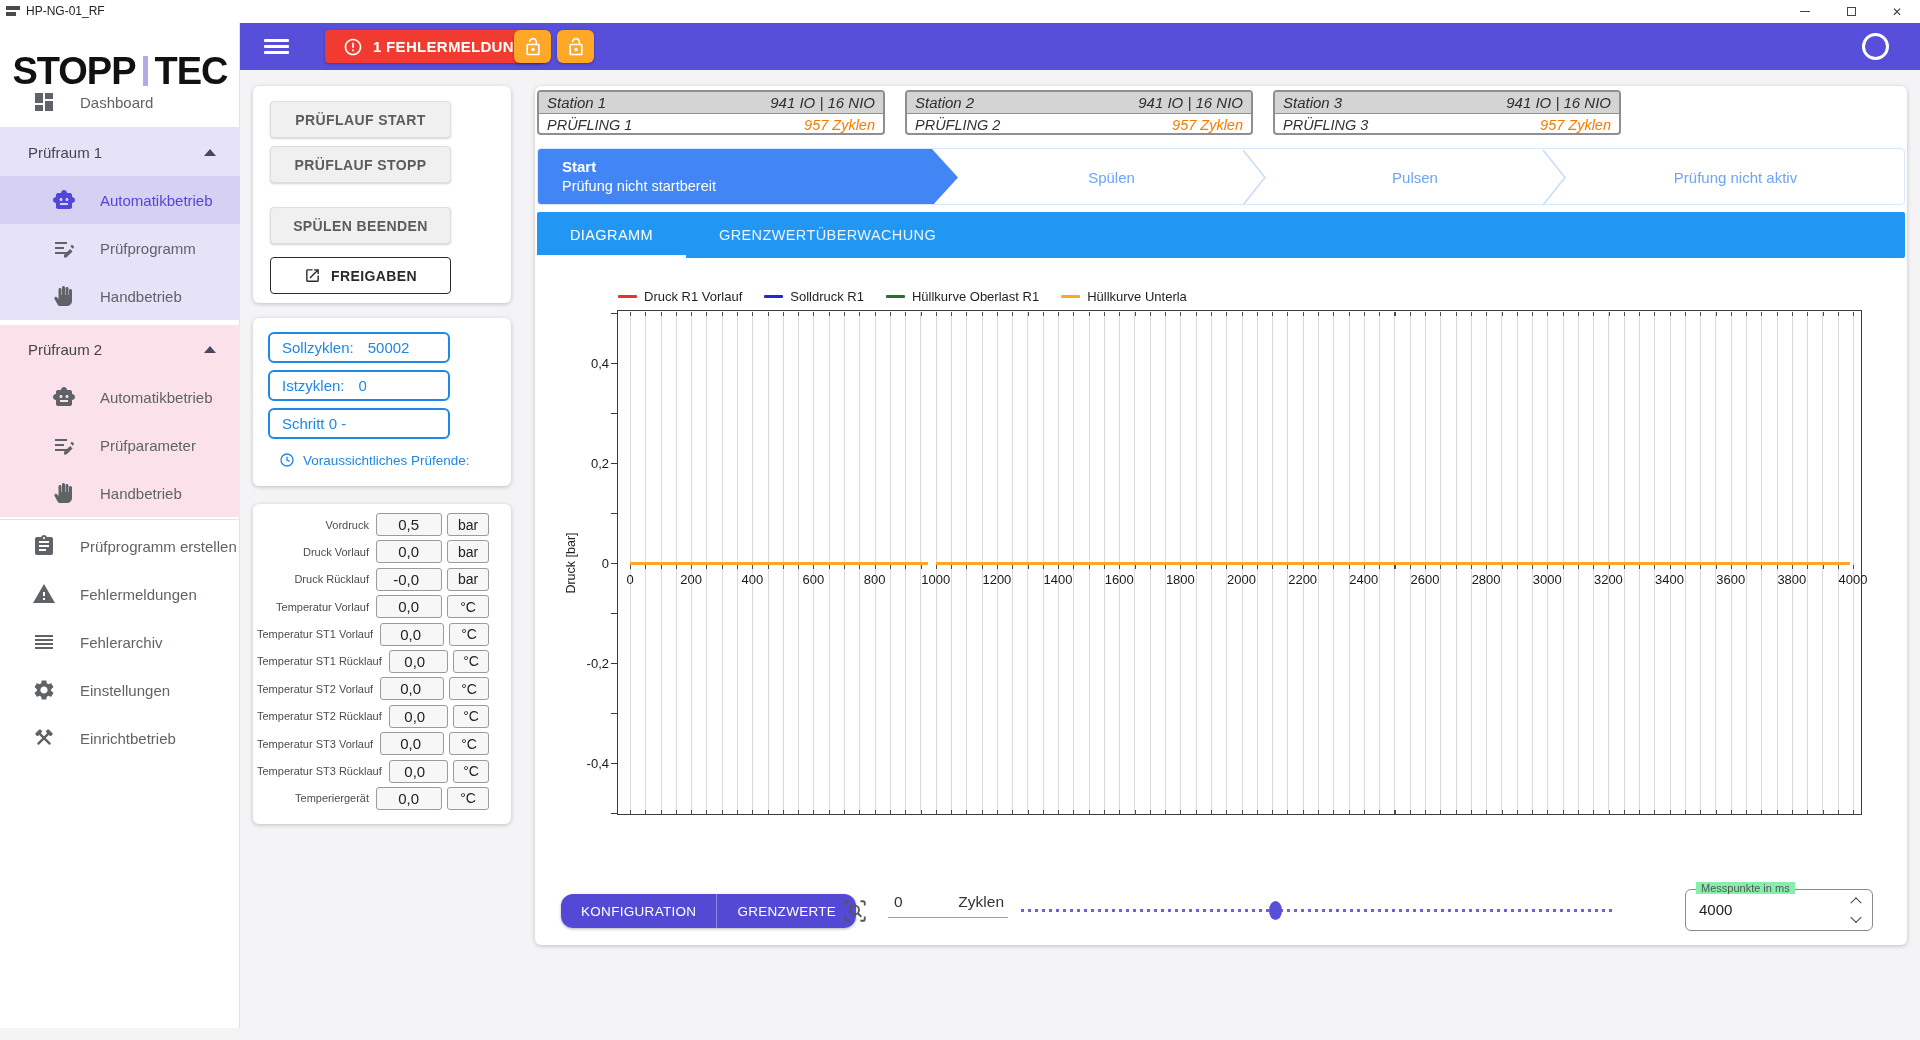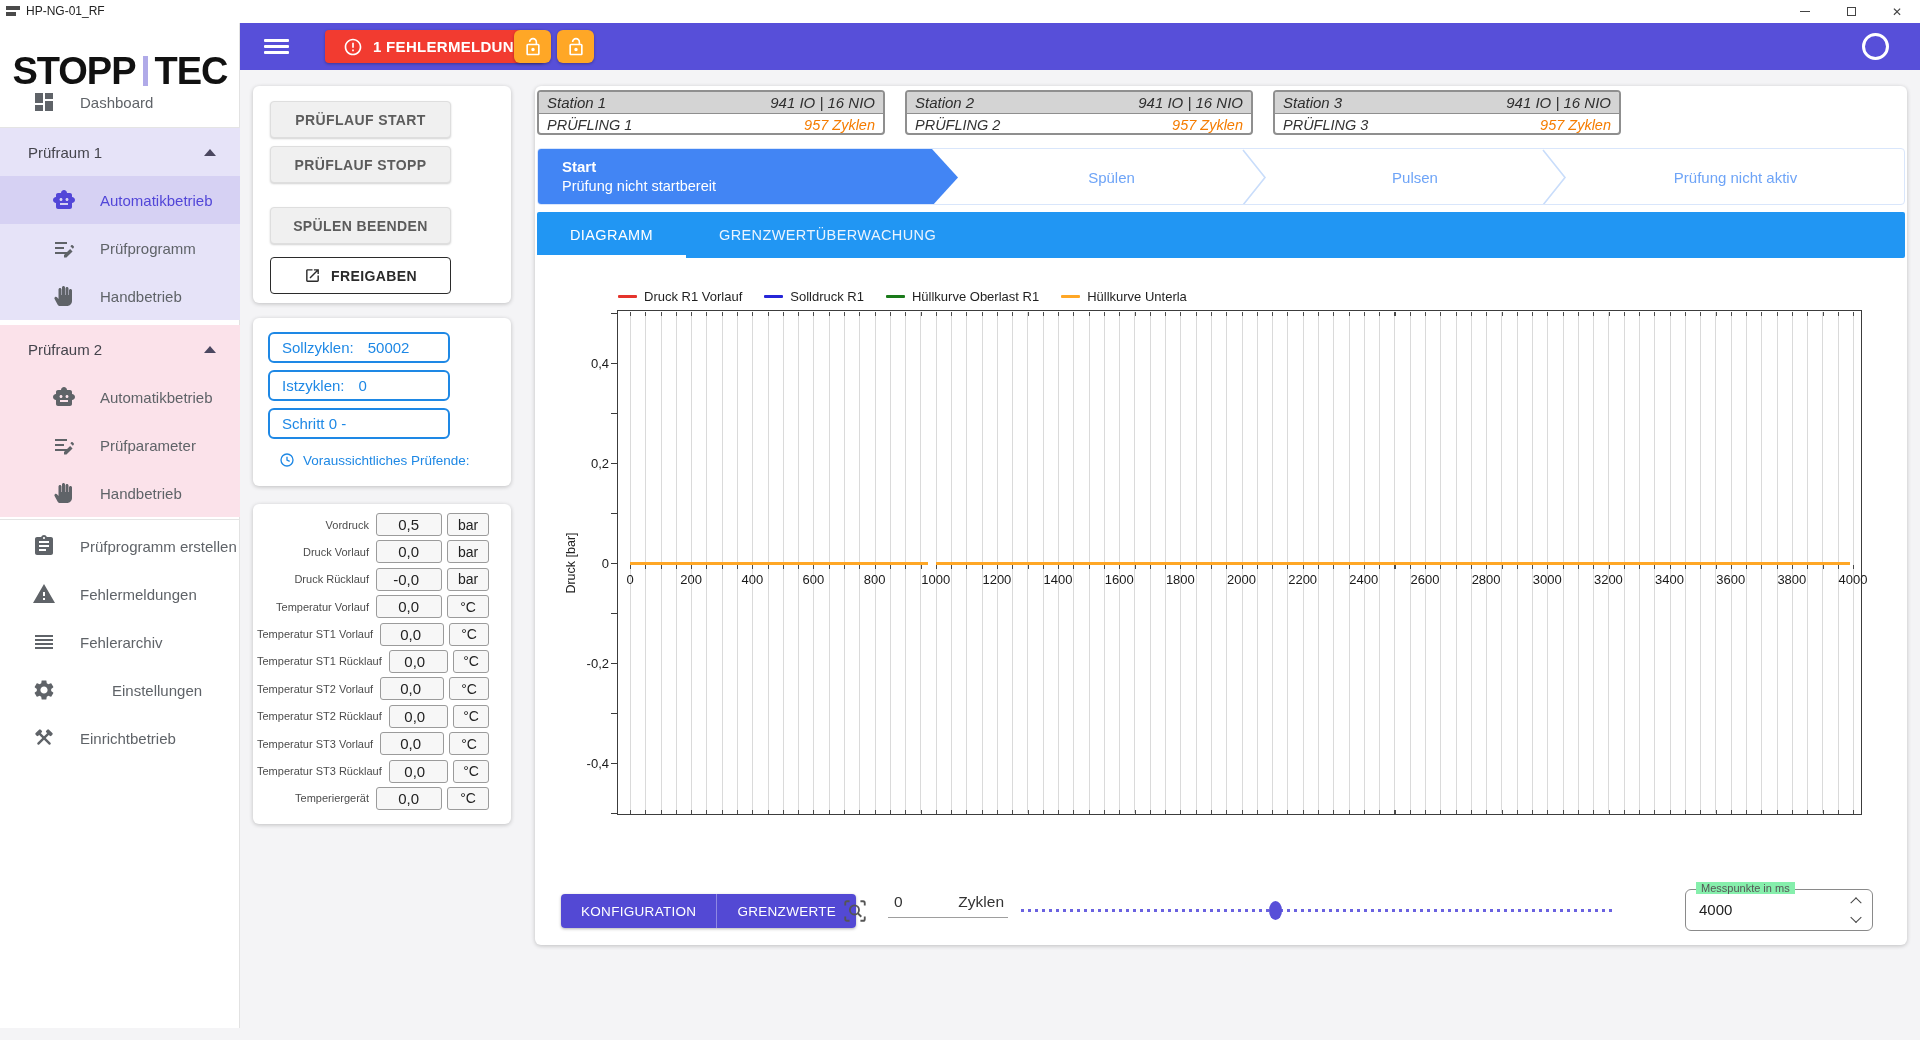--- a/index.html
+++ b/index.html
@@ -91,21 +91,21 @@
   #plot { position:absolute; left:82px; top:224px; width:1245px; height:505px; background:#fff; border:1px solid #3c3c3c; }
   .gridline { position:absolute; top:1px; bottom:1px; width:1px; background:#dadada; }
   .xlabel { position:absolute; font-size:13px; color:#1a1a1a; transform:translateX(-50%); }
   .tickstrip { position:absolute; height:4px; background:repeating-linear-gradient(90deg,#4a4a4a 0 1px,transparent 1px 15.29px); }
   .orange-seg { position:absolute; height:3px; }
   .ylabel { position:absolute; width:46px; text-align:right; font-size:13px; color:#1a1a1a; transform:translateY(-50%); }
   .ytick { position:absolute; width:6px; height:1px; background:#3c3c3c; }
   #y-axis-title { position:absolute; font-size:12.5px; color:#222; transform:translate(-50%,-50%) rotate(-90deg); white-space:nowrap; }
 
   
-  #footer-btns { position:absolute; left:26px; top:808px; display:flex; border-radius:4px; overflow:hidden; box-shadow:0 1px 3px rgba(0,0,0,.3); }
+  #footer-btns { position:absolute; left:26px; top:808px; display:flex; border-radius:12px; overflow:hidden; box-shadow:0 1px 3px rgba(0,0,0,.3); }
   .purple-btn { height:34px; background:#5349d4; color:#fff; font-size:13.5px; font-weight:500; letter-spacing:.3px; display:flex; align-items:center; justify-content:center; padding:0 20px; cursor:pointer; }
   .purple-btn + .purple-btn { border-left:1px solid rgba(255,255,255,.35); }
   #zoom-region-icon { position:absolute; left:307px; top:812px; width:26px; height:26px; cursor:pointer; color:#555; }
   #cycles-display { position:absolute; left:353px; top:800px; width:120px; height:32px; border-bottom:1px solid #9e9e9e; display:flex; align-items:flex-end; justify-content:space-between; padding:0 4px 6px 6px; font-size:15.5px; color:#333; cursor:text; }
   #slider { position:absolute; left:486px; top:823px; width:592px; height:3px; background:repeating-linear-gradient(90deg,#6a62e0 0 3px,transparent 3px 7px); cursor:pointer; }
   #slider-thumb { position:absolute; top:815px; width:13px; height:19px; background:#584fd8; border-radius:50%; cursor:grab; }
   #messpunkte { position:absolute; left:1150px; top:803px; width:188px; height:42px; border:1px solid #8a8a8a; border-radius:6px; background:#fff; }
   #messpunkte .legend { position:absolute; top:-8px; left:10px; background:#86efac; padding:0 5px; font-size:11px; color:#555; }
   #messpunkte .val { position:absolute; left:13px; top:11px; font-size:15px; color:#222; }
   .spin { position:absolute; right:10px; width:12px; height:12px; cursor:pointer; }
@@ -225,21 +225,21 @@
           <span class="lbl">Fehlermeldungen</span>
         </div>
         <div class="side-row" style="top: 595px;">
           <span class="ic">
             <svg width="24" height="24" viewBox="0 0 24 24" fill="currentColor">
               <path d="M3 15h18v-2H3v2zm0 4h18v-2H3v2zm0-8h18V9H3v2zm0-6v2h18V5H3z"></path>
             </svg>
           </span>
           <span class="lbl">Fehlerarchiv</span>
         </div>
-        <div class="side-row" style="top: 643px; gap: 32px;">
+        <div class="side-row" style="top: 643px;">
           <span class="ic">
             <svg width="24" height="24" viewBox="0 0 24 24" fill="currentColor">
               <path d="M19.14 12.94c.04-.3.06-.61.06-.94s-.02-.64-.07-.94l2.03-1.58c.18-.14.23-.41.12-.61l-1.92-3.32c-.12-.22-.37-.29-.59-.22l-2.39.96c-.5-.38-1.03-.7-1.62-.94L14.4 2.81c-.04-.24-.24-.41-.48-.41h-3.84c-.24 0-.43.17-.47.41l-.36 2.54c-.59.24-1.13.57-1.62.94l-2.39-.96c-.22-.08-.47 0-.59.22L2.74 8.87c-.12.21-.08.47.12.61l2.03 1.58c-.05.3-.09.63-.09.94s.02.64.07.94l-2.03 1.58c-.18.14-.23.41-.12.61l1.92 3.32c.12.22.37.29.59.22l2.39-.96c.5.38 1.03.7 1.62.94l.36 2.54c.05.24.24.41.48.41h3.84c.24 0 .44-.17.47-.41l.36-2.54c.59-.24 1.13-.56 1.62-.94l2.39.96c.22.08.47 0 .59-.22l1.92-3.32c.12-.22.07-.47-.12-.61l-2.01-1.58zM12 15.6c-1.98 0-3.6-1.62-3.6-3.6s1.62-3.6 3.6-3.6 3.6 1.62 3.6 3.6-1.62 3.6-3.6 3.6z"></path>
             </svg>
           </span>
           <span class="lbl">Einstellungen</span>
         </div>
         <div class="side-row" style="top: 691px;">
           <span class="ic">
             <svg width="24" height="24" viewBox="0 0 24 24" fill="currentColor">

